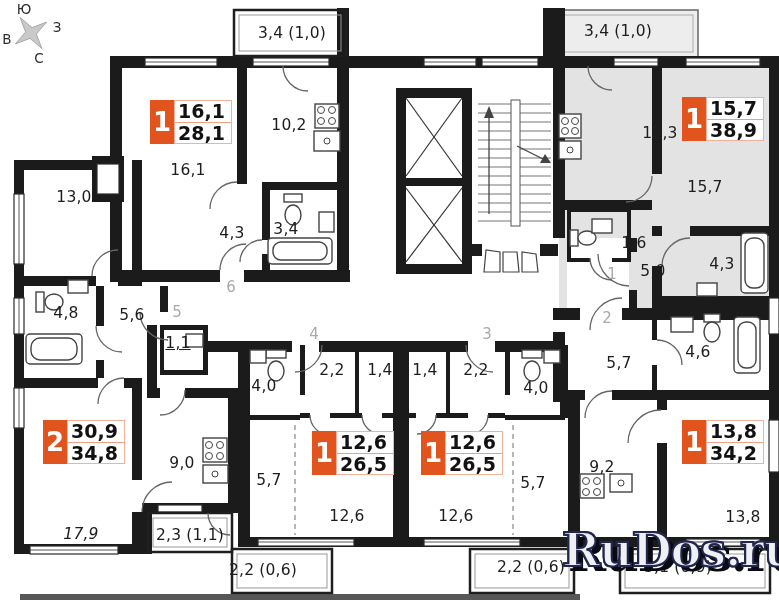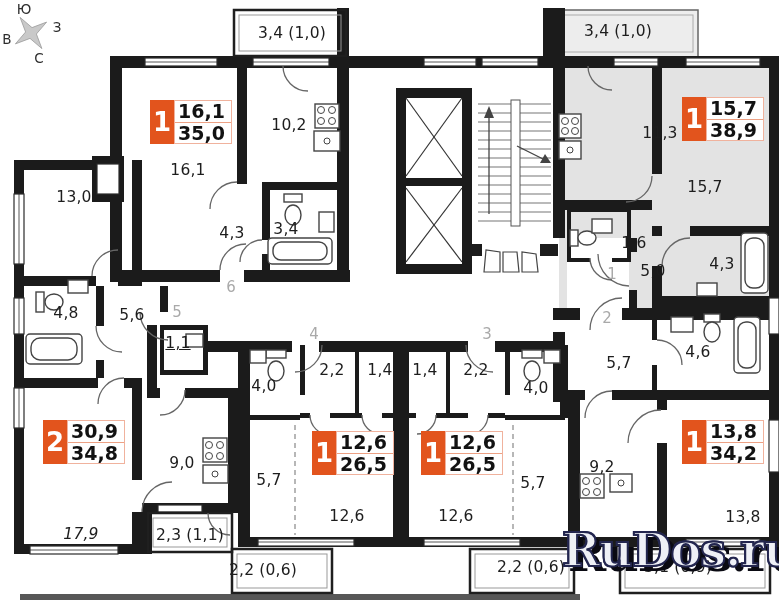--- a/index.html
+++ b/index.html
@@ -369,21 +369,21 @@
       <span class="corridor-num" style="left: 314px; top: 334px;">4</span>
       <span class="corridor-num" style="left: 487px; top: 334px;">3</span>
       <span class="corridor-num" style="left: 612px; top: 274px;">1</span>
       <span class="corridor-num" style="left: 607px; top: 318px;">2</span>
     </div>
 <div id="badges" class="layer">
       <div class="badge" style="left: 150px; top: 100px;">
         <div class="badge-num">1</div>
         <div class="badge-areas">
           <div class="a-top">16,1</div>
-          <div class="a-bot">35,0</div>
+          <div class="a-bot">28,1</div>
         </div>
       </div>
       <div class="badge" style="left: 682px; top: 97px;">
         <div class="badge-num">1</div>
         <div class="badge-areas">
           <div class="a-top">15,7</div>
           <div class="a-bot">38,9</div>
         </div>
       </div>
       <div class="badge" style="left: 43px; top: 420px;">

